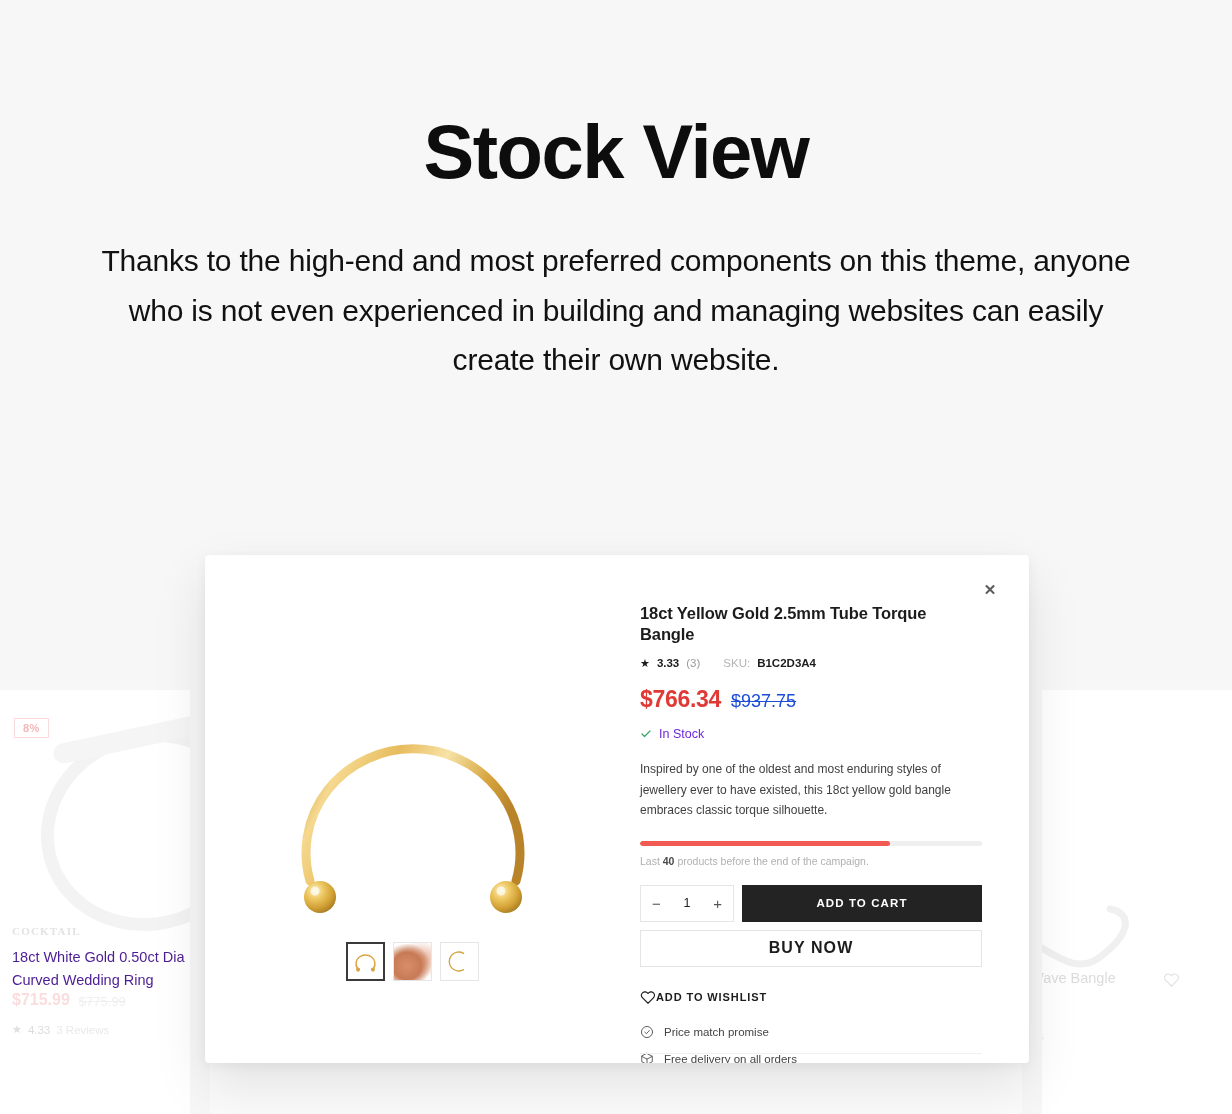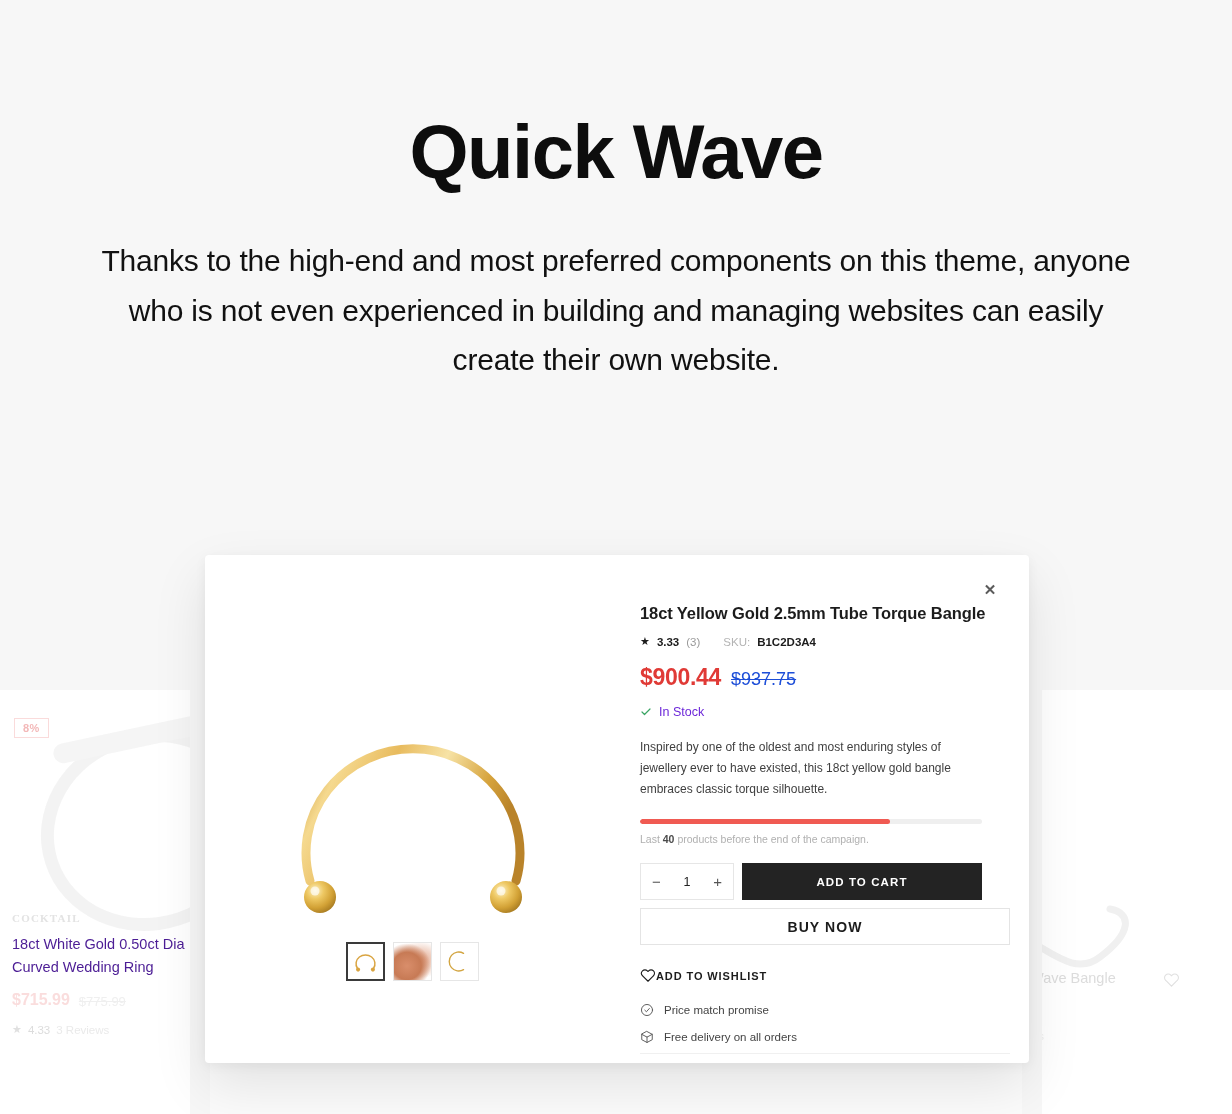--- a/index.html
+++ b/index.html
@@ -126,21 +126,21 @@
     margin-bottom: 9px;
     font-family: Liberation Serif, serif;
   }
   .bg-name {
     font-size: 14.5px;
     line-height: 1.55;
     color: #4c1d95;
     font-weight: 400;
     white-space: nowrap;
   }
-  .bg-price-row { margin-top: 13px; display: flex; align-items: flex-end; gap: 9px; }
+  .bg-price-row { display: flex; align-items: flex-end; gap: 9px; }
   .bg-price-new { font-size: 16px; color: #fadddd; font-weight: 600; }
   .bg-price-old { font-size: 13px; color: #efefef; text-decoration: line-through; }
   .bg-rating-row {
     margin-top: 14px;
     display: flex;
     align-items: center;
     gap: 6px;
     font-size: 11.5px;
     color: #eaeaea;
   }
@@ -352,26 +352,26 @@
     border: 0;
     font-size: 11.5px;
     font-weight: 700;
     letter-spacing: 1.1px;
     cursor: pointer;
     font-family: "Liberation Sans", sans-serif;
   }
 
   .btn-buy {
     margin-top: 8px;
-    width: 370px;
+    width: 342px;
     height: 37px;
     background: #fff;
     border: 1px solid #e4e4e4;
     color: #1c1c1c;
-    font-size: 14px;
+    font-size: 16px;
     font-weight: 700;
     letter-spacing: 1.1px;
     cursor: pointer;
     font-family: "Liberation Sans", sans-serif;
   }
 
   .wishlist {
     margin-top: 23px;
     display: flex;
     align-items: center;
@@ -401,21 +401,21 @@
     height: 1px;
     background: #f0f0f0;
   }
 
   svg { display: block; }
 </style>
 </head>
 <body>
 
 <div class="hero">
-  <h1 class="hero-title">Quick Wave</h1>
+  <h1 class="hero-title">Stock View</h1>
   <p class="hero-sub">Thanks to the high-end and most preferred components on this theme, anyone who is not even experienced in building and managing websites can easily create their own website.</p>
 </div>
 
 <div class="bg-grid">
 
   <div class="bg-card left">
     <div class="badge-discount">8%</div>
     <div class="bg-ring"></div>
     <div class="bg-meta">
       <div class="bg-cat">COCKTAIL</div>
@@ -511,21 +511,21 @@
 
     <div class="meta-row">
       <span class="star">★</span>
       <span class="rating-val">3.33</span>
       <span class="rating-count">(3)</span>
       <span class="sku-label">SKU:</span>
       <span class="sku-val">B1C2D3A4</span>
     </div>
 
     <div class="price-row">
-      <span class="price-new">$900.44</span>
+      <span class="price-new">$766.34</span>
       <span class="price-old">$937.75</span>
     </div>
 
     <div class="stock-row">
       <span>
         <svg width="12" height="12" viewBox="0 0 24 24" fill="none" stroke="#3aa564" stroke-width="2.4" stroke-linecap="round" stroke-linejoin="round">
             <polyline points="20 6 9 17 4 12"></polyline>
           </svg>
       </span>
       <span>In Stock</span>

